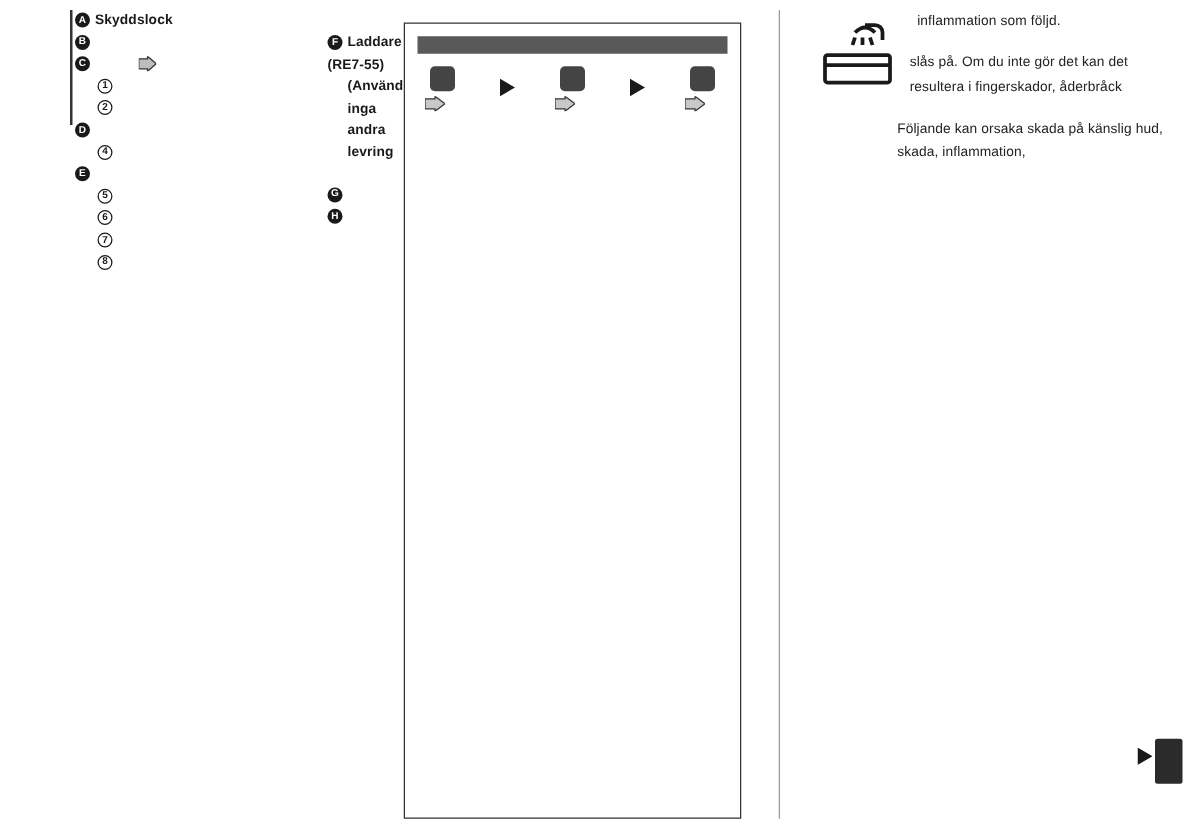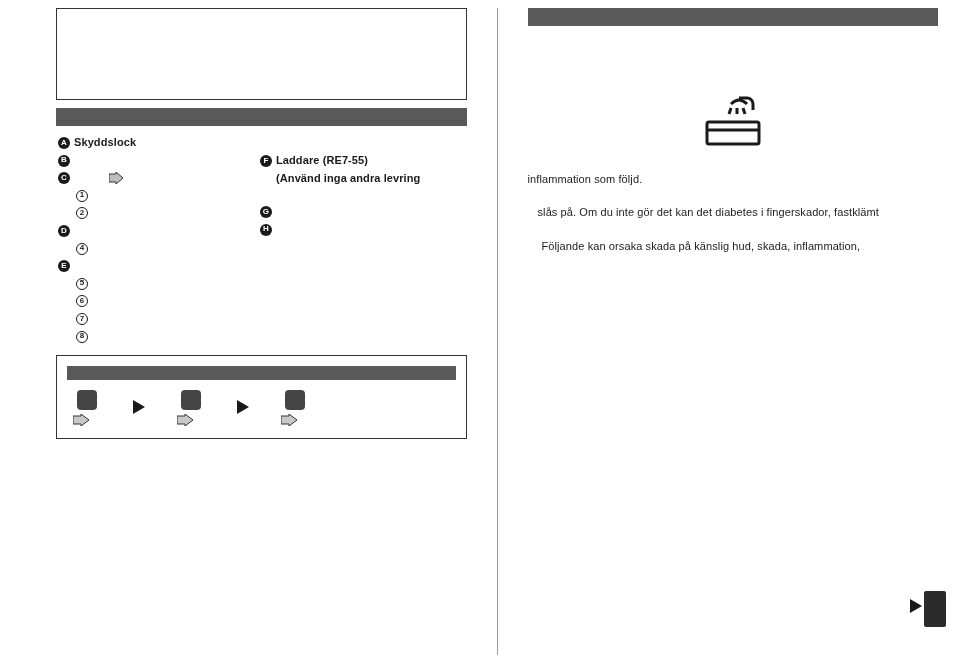--- a/index.html
+++ b/index.html
@@ -1,19 +1,19 @@
 <!DOCTYPE html>
 <html><head>
 <meta charset="utf-8">
 <style>
 html,body{margin:0;padding:0}
 body{width:954px;height:671px;font-family:Arial,Helvetica,sans-serif;font-size:11px;color:#1a1a1a;background:#fff;position:relative;letter-spacing:.1px}
 .page{display:flex;height:100%;padding:8px 16px 16px 56px;box-sizing:border-box;gap:28px}
 .divider{width:1px;background:#999;margin:0 2px}
-.col{flex:1;display:flex;flex-direction:column}
+.col{flex:1;display:flex;flex-direction:row}
 .intro-box{border:1px solid #333;background:#fff;height:90px;margin-bottom:8px}
 .bar{background:#595959;height:18px;margin:0 0 8px 0}
 .bar-r{background:#595959;height:18px;margin-bottom:10px}
 .parts{line-height:1.6}
 .row{display:flex}
 .lcol{width:200px;padding-left:2px}
 .rcol{flex:1;padding-left:2px}
 .circ{display:inline-flex;width:12px;height:12px;border-radius:50%;background:#1a1a1a;color:#fff;font-size:8px;font-weight:700;align-items:center;justify-content:center;margin-right:4px;vertical-align:middle}
 .num{display:inline-flex;width:12px;height:12px;border-radius:50%;border:1.2px solid #1a1a1a;font-size:8px;font-weight:700;align-items:center;justify-content:center;margin-right:4px;vertical-align:middle;box-sizing:border-box}
 .bold{font-weight:700}
@@ -131,23 +131,23 @@
           <path d="M30 12 q8 -8 16 0"></path>
           <line x1="30" y1="16" x2="28" y2="22"></line>
           <line x1="36" y1="16" x2="36" y2="22"></line>
           <line x1="42" y1="16" x2="44" y2="22"></line>
           <rect x="6" y="30" width="52" height="22" rx="2"></rect>
           <line x1="6" y1="38" x2="58" y2="38"></line>
         </g>
       </svg>
     </div>
     <div class="rtxt">
-      <p style="margin-left:0">inflammation som följd.</p>
-      <p>slås på. Om du inte gör det kan det diabetes i fingerskador, fastklämt</p>
-      <p style="margin-left:14px">Följande kan orsaka skada på känslig hud, skada, inflammation,</p>
+      <p style="margin-left:16px">inflammation som följd.</p>
+      <p>slås på. Om du inte gör det kan det resultera i fingerskador, åderbråck</p>
+      <p style="margin-left:0">Följande kan orsaka skada på känslig hud, skada, inflammation,</p>
     </div>
   </div>
 </div>
 
 <span class="pg-arrow">
   <svg width="12" height="14">
       <polygon points="0,0 12,7 0,14" fill="#1a1a1a"></polygon>
     </svg>
 </span>
 <div class="pg-tab"></div>

